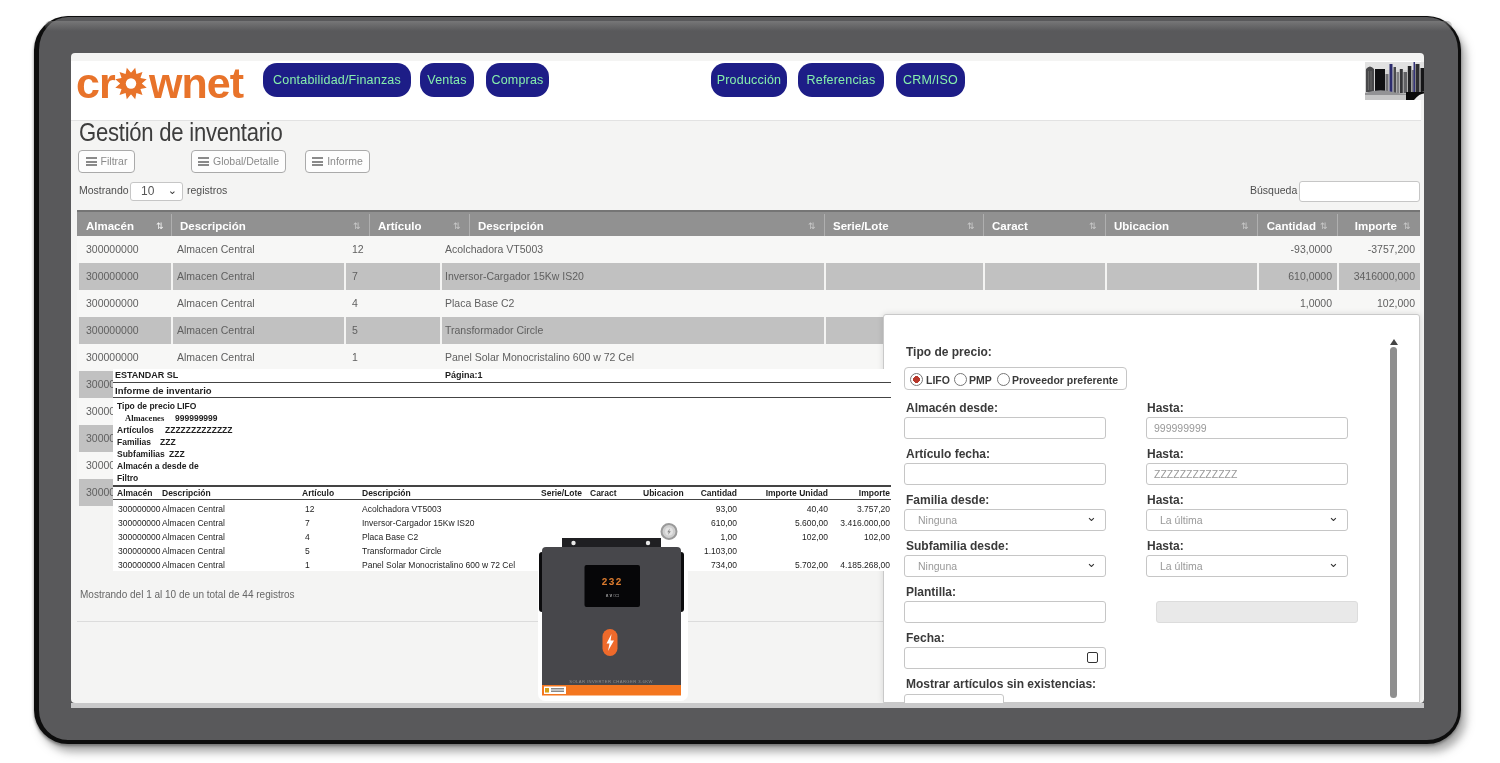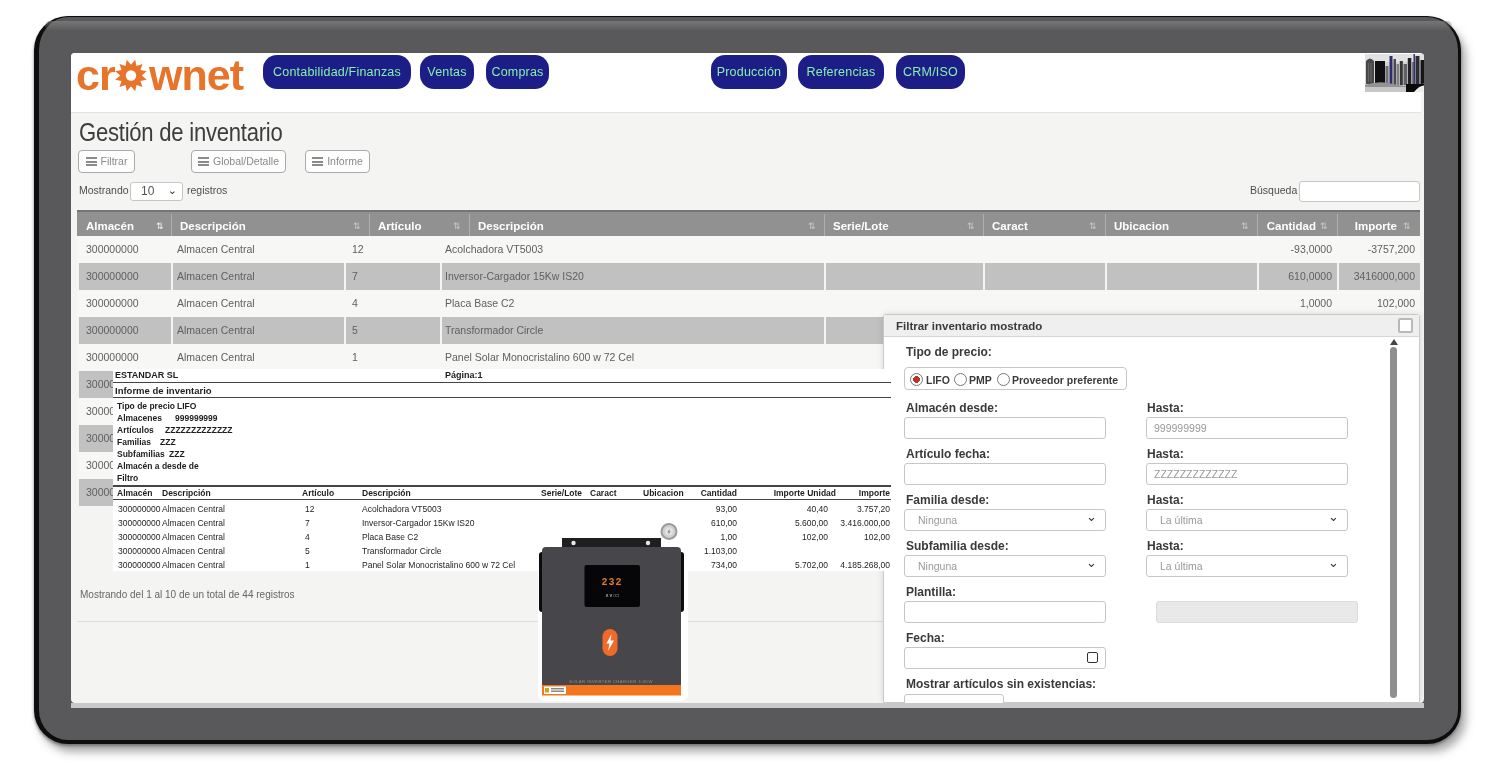--- a/index.html
+++ b/index.html
@@ -4,21 +4,21 @@
 <style>
 * { margin:0; padding:0; box-sizing:border-box; }
 html,body { width:1500px; height:763px; background:#ffffff; font-family:"Liberation Sans", sans-serif; overflow:hidden; }
 #frame { position:absolute; left:34px; top:16px; width:1427px; height:728px; background:#59595b;
   border-style:solid; border-color:#0d0d0d; border-width:1px 3px 4px 5px; border-radius:34px;
   box-shadow: 5px 8px 9px rgba(90,90,90,0.5), 0 2px 3px rgba(0,0,0,0.45);
 }
 #frame .sheen { position:absolute; left:6px; top:4px; right:6px; height:10px; border-radius:20px; background:linear-gradient(#8f8f8f,rgba(120,120,120,0)); opacity:.55; }
 #screen { position:absolute; left:71px; top:53px; width:1353px; height:650px; background:#f4f4f3; overflow:hidden; border-radius:4px; z-index:2; }
 
-#hdr { position:absolute; left:0; top:0; width:1350px; height:60px; background:#fff; border-bottom:1px solid #e2e2e2; }
+#hdr { position:absolute; left:0; top:8px; width:1350px; height:60px; background:#fff; border-bottom:1px solid #e2e2e2; }
 .pill { position:absolute; top:2px; height:34px; background:#1d1d87; border-radius:14px; color:#86efac; font-size:12.5px; text-align:center; line-height:34px; letter-spacing:.2px; }
 #city { position:absolute; left:1294px; top:1px; }
 
 #h1 { position:absolute; left:8px; top:64px; font-size:26px; color:#3d3d3d; letter-spacing:-0.3px; transform:scaleX(0.85); transform-origin:0 0; white-space:nowrap; }
 .btn { position:absolute; top:97px; height:23px; background:#fdfdfd; border:1px solid #aaa; border-radius:4px; color:#8a8a8a; font-size:10.5px; line-height:21px; text-align:center; }
 .btn .ic { display:inline-block; width:11px; height:9px; margin-right:4px; vertical-align:-1px;
   background:linear-gradient(#8a8a8a 2px, transparent 2px, transparent 3.5px, #8a8a8a 3.5px, #8a8a8a 5.5px, transparent 5.5px, transparent 7px, #8a8a8a 7px, #8a8a8a 9px, transparent 9px); }
 .lbl { position:absolute; font-size:10.5px; color:#4e4e4e; }
 .inp { position:absolute; background:#fff; border:1px solid #c6c6c6; border-radius:3px; }
 
@@ -246,40 +246,40 @@
   <div style="position:absolute;left:6px;top:568px;width:1343px;border-top:1px solid #dcdcdc;"></div>
   <div class="lbl" style="left:9px;top:536px;color:#666;font-size:10px;">Mostrando del 1 al 10 de un total de 44 registros</div>
   <div id="report">
       <div class="r b" style="left:2px;top:1px;font-size:9px;">ESTANDAR SL</div>
       <div class="r b" style="left:332px;top:1px;font-size:9px;">Página:1</div>
       <div class="ln" style="top:13px;"></div>
       <div class="r b" style="left:2px;top:16px;font-size:9.5px;">Informe de inventario</div>
       <div class="ln" style="top:28px;"></div>
       <div class="r rf b" style="left:4px;top:32px;">Tipo de precio</div>
       <div class="r rf b" style="left:64px;top:32px;">LIFO</div>
-      <div class="r rf b" style="left:4px;top:44px;">Almacenes</div>
+      <div class="r rf b" style="left:12px;top:44px;font-family:Liberation Serif, serif;">Almacenes</div>
       <div class="r rf b" style="left:62px;top:44px;">999999999</div>
       <div class="r rf b" style="left:4px;top:56px;">Artículos</div>
       <div class="r rf b" style="left:52px;top:56px;">ZZZZZZZZZZZZZ</div>
       <div class="r rf b" style="left:4px;top:68px;">Familias</div>
       <div class="r rf b" style="left:47px;top:68px;">ZZZ</div>
       <div class="r rf b" style="left:4px;top:80px;">Subfamilias</div>
       <div class="r rf b" style="left:56px;top:80px;">ZZZ</div>
       <div class="r rf b" style="left:4px;top:92px;">Almacén a desde de</div>
       <div class="r rf b" style="left:4px;top:104px;">Filtro</div>
       <div class="ln" style="top:116px;border-top-width:2px;"></div>
       <div class="r rf b" style="left:4px;top:119px;">Almacén</div>
       <div class="r rf b" style="left:49px;top:119px;">Descripción</div>
       <div class="r rf b" style="left:189px;top:119px;">Artículo</div>
       <div class="r rf b" style="left:249px;top:119px;">Descripción</div>
       <div class="r rf b" style="left:428px;top:119px;">Serie/Lote</div>
       <div class="r rf b" style="left:477px;top:119px;">Caract</div>
       <div class="r rf b" style="left:530px;top:119px;">Ubicacion</div>
       <div class="r rf b" style="left:534px;top:119px;width:90px;text-align:right;">Cantidad</div>
-      <div class="r rf b" style="left:625px;top:119px;width:98px;text-align:right;">Importe Unidad</div>
+      <div class="r rf b" style="left:625px;top:119px;width:90px;text-align:right;">Importe Unidad</div>
       <div class="r rf b" style="left:687px;top:119px;width:90px;text-align:right;">Importe</div>
       <div class="ln" style="top:130px;"></div>
       <div class="r rf" style="left:5px;top:135px;">300000000</div>
       <div class="r rf" style="left:49px;top:135px;">Almacen Central</div>
       <div class="r rf" style="left:192px;top:135px;">12</div>
       <div class="r rf" style="left:249px;top:135px;">Acolchadora VT5003</div>
       <div class="r rf" style="left:534px;top:135px;width:90px;text-align:right;">93,00</div>
       <div class="r rf" style="left:625px;top:135px;width:90px;text-align:right;">40,40</div>
       <div class="r rf" style="left:687px;top:135px;width:90px;text-align:right;">3.757,20</div>
       <div class="r rf" style="left:5px;top:149px;">300000000</div>
@@ -326,24 +326,20 @@
       <rect x="64.5" y="112" width="15" height="27" rx="7.5" fill="#ef6a2b"></rect>
       <path d="M73.5 117 L68.5 126.5 L71.5 126.5 L70 134 L76 123.5 L72.6 123.5 Z" fill="#ffffff"></path>
       <text x="73" y="166" text-anchor="middle" font-family="Liberation Sans" font-size="4.2" fill="#8e8e8e" letter-spacing="0.4">SOLAR INVERTER CHARGER 3.6KW</text>
       <rect x="4" y="168" width="139" height="10.5" fill="#f4761f"></rect>
       <rect x="6" y="169.5" width="22" height="7.5" fill="#ffffff"></rect>
       <rect x="7" y="171" width="4" height="4.5" fill="#d4a017"></rect>
       <rect x="13" y="171" width="13" height="1.5" fill="#888"></rect>
       <rect x="13" y="173.5" width="13" height="1.5" fill="#888"></rect>
     </svg>
   <div id="modal">
-    <div id="mtitle">
-        <span>Filtrar inventario mostrado</span>
-        <div id="mclose"></div>
-      </div>
     <div id="mbody">
         <div class="mlbl" style="left:22px;top:30px;">Tipo de precio:</div>
         <div style="position:absolute;left:20px;top:52px;width:223px;height:23px;border:1px solid #c6c6c6;border-radius:4px;background:#fff;"></div>
         <div class="radio" style="left:26px;top:58px;background:radial-gradient(circle,#b7382b 0 3.2px,#fff 3.4px);"></div>
         <div class="mlbl rl" style="left:42px;top:59px;">LIFO</div>
         <div class="radio" style="left:70px;top:58px;"></div>
         <div class="mlbl rl" style="left:85px;top:59px;">PMP</div>
         <div class="radio" style="left:113px;top:58px;"></div>
         <div class="mlbl rl" style="left:128px;top:59px;">Proveedor preferente</div>
         <div class="mlbl" style="left:22px;top:86px;">Almacén desde:</div>

